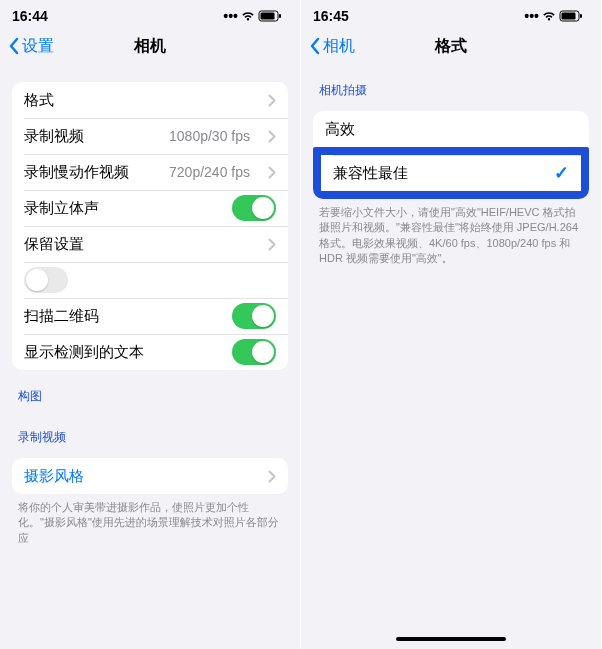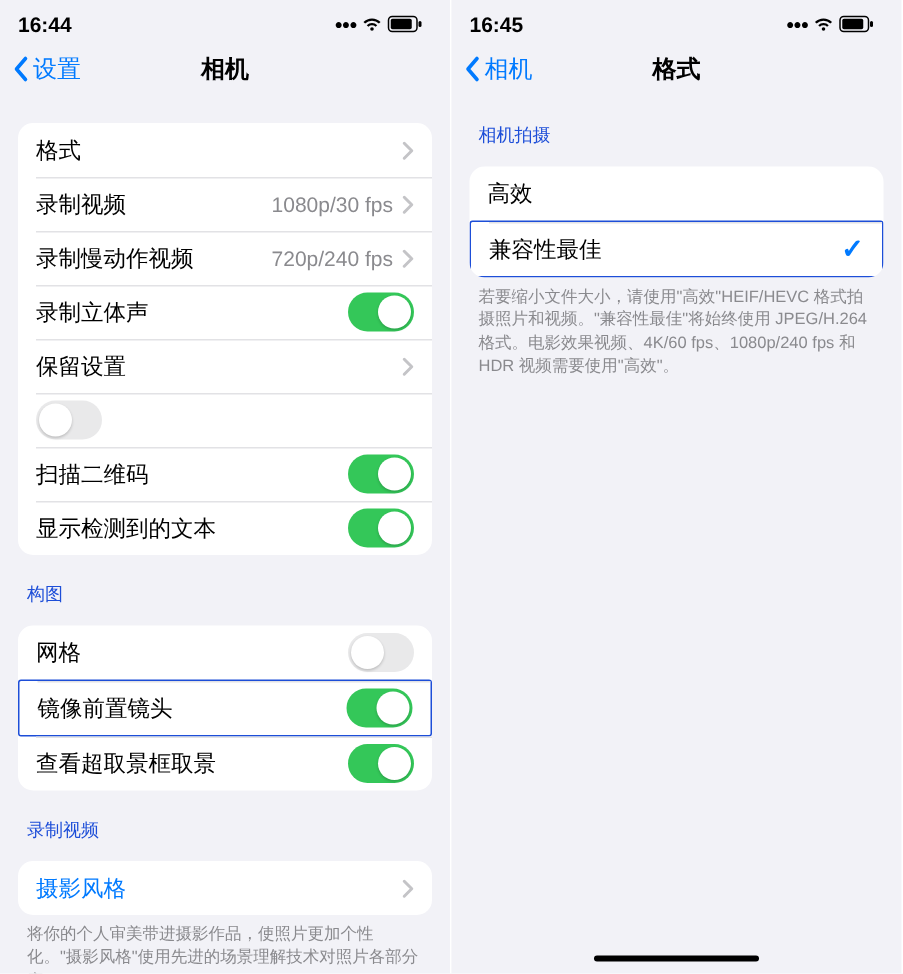--- a/index.html
+++ b/index.html
@@ -95,21 +95,21 @@
   .row-label {
     flex: 1;
     color: #000;
   }
   .row-label.link {
     color: #007aff;
   }
   .row-detail {
     color: #8a8a8e;
     font-size: 14px;
-    margin-right: 6px;
+    margin-right: 18px;
   }
   .chevron {
     color: #c4c4c7;
   }
   .toggle {
     width: 44px;
     height: 26px;
     border-radius: 13px;
     position: relative;
     flex-shrink: 0;
@@ -121,21 +121,21 @@
     position: absolute;
     width: 22px; height: 22px;
     background: #fff;
     border-radius: 50%;
     top: 2px;
     box-shadow: 0 1px 2px rgba(0,0,0,0.2);
   }
   .toggle.on::after { right: 2px; }
   .toggle.off::after { left: 2px; }
   .highlight-box {
-    border: 1px solid #1d4ed8;
+    border: 8px solid #1d4ed8;
     border-radius: 2px;
   }
   .checkmark {
     color: #007aff;
     font-size: 18px;
     font-weight: 600;
   }
   .home-indicator {
     position: absolute;
     bottom: 8px;
@@ -214,34 +214,20 @@
           <span class="row-label">扫描二维码</span>
           <span class="toggle on"></span>
         </div>
         <div class="row">
           <span class="row-label">显示检测到的文本</span>
           <span class="toggle on"></span>
         </div>
       </div>
 
     <div class="section-header">构图</div>
-    <div class="group tight" id="left-group2">
-        <div class="row">
-          <span class="row-label">网格</span>
-          <span class="toggle off"></span>
-        </div>
-        <div class="row highlight-box">
-          <span class="row-label">镜像前置镜头</span>
-          <span class="toggle on"></span>
-        </div>
-        <div class="row">
-          <span class="row-label">查看超取景框取景</span>
-          <span class="toggle on"></span>
-        </div>
-      </div>
 
     <div class="section-header">录制视频</div>
     <div class="group tight" id="left-group3">
         <div class="row">
           <span class="row-label link">摄影风格</span>
           <svg class="chevron" width="8" height="13" viewBox="0 0 8 13">
             <path d="M1.5 1.5L6.5 6.5L1.5 11.5" stroke="#c4c4c7" stroke-width="2" fill="none" stroke-linecap="round" stroke-linejoin="round"></path>
           </svg>
         </div>
       </div>

